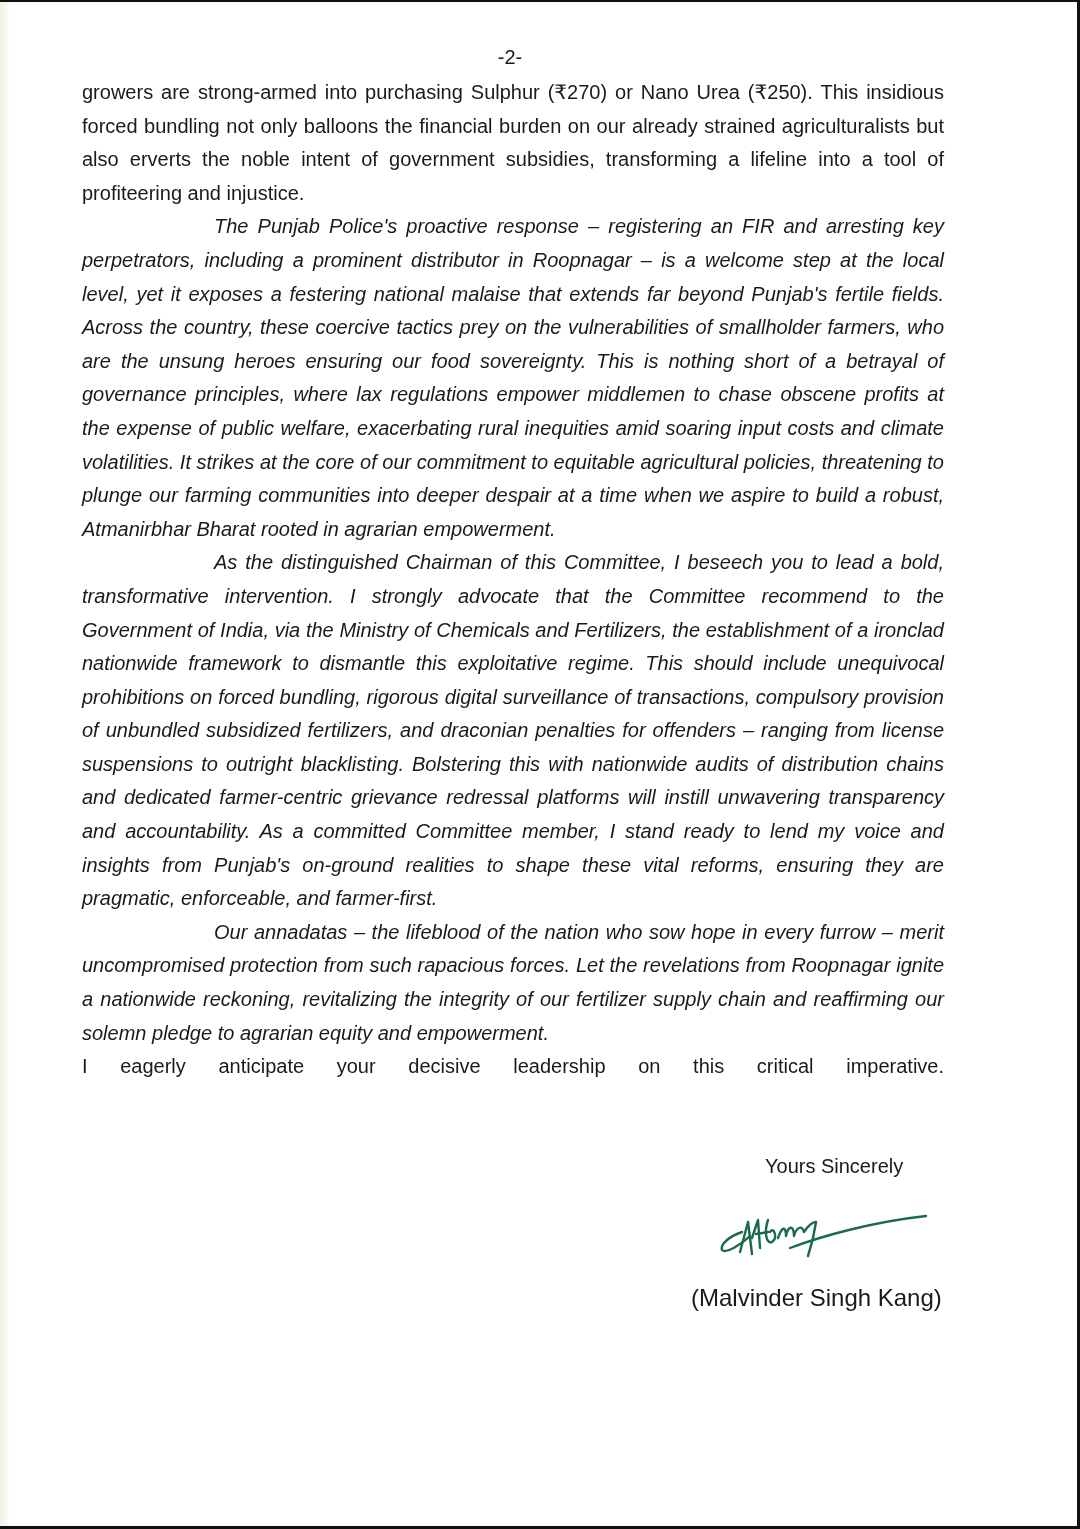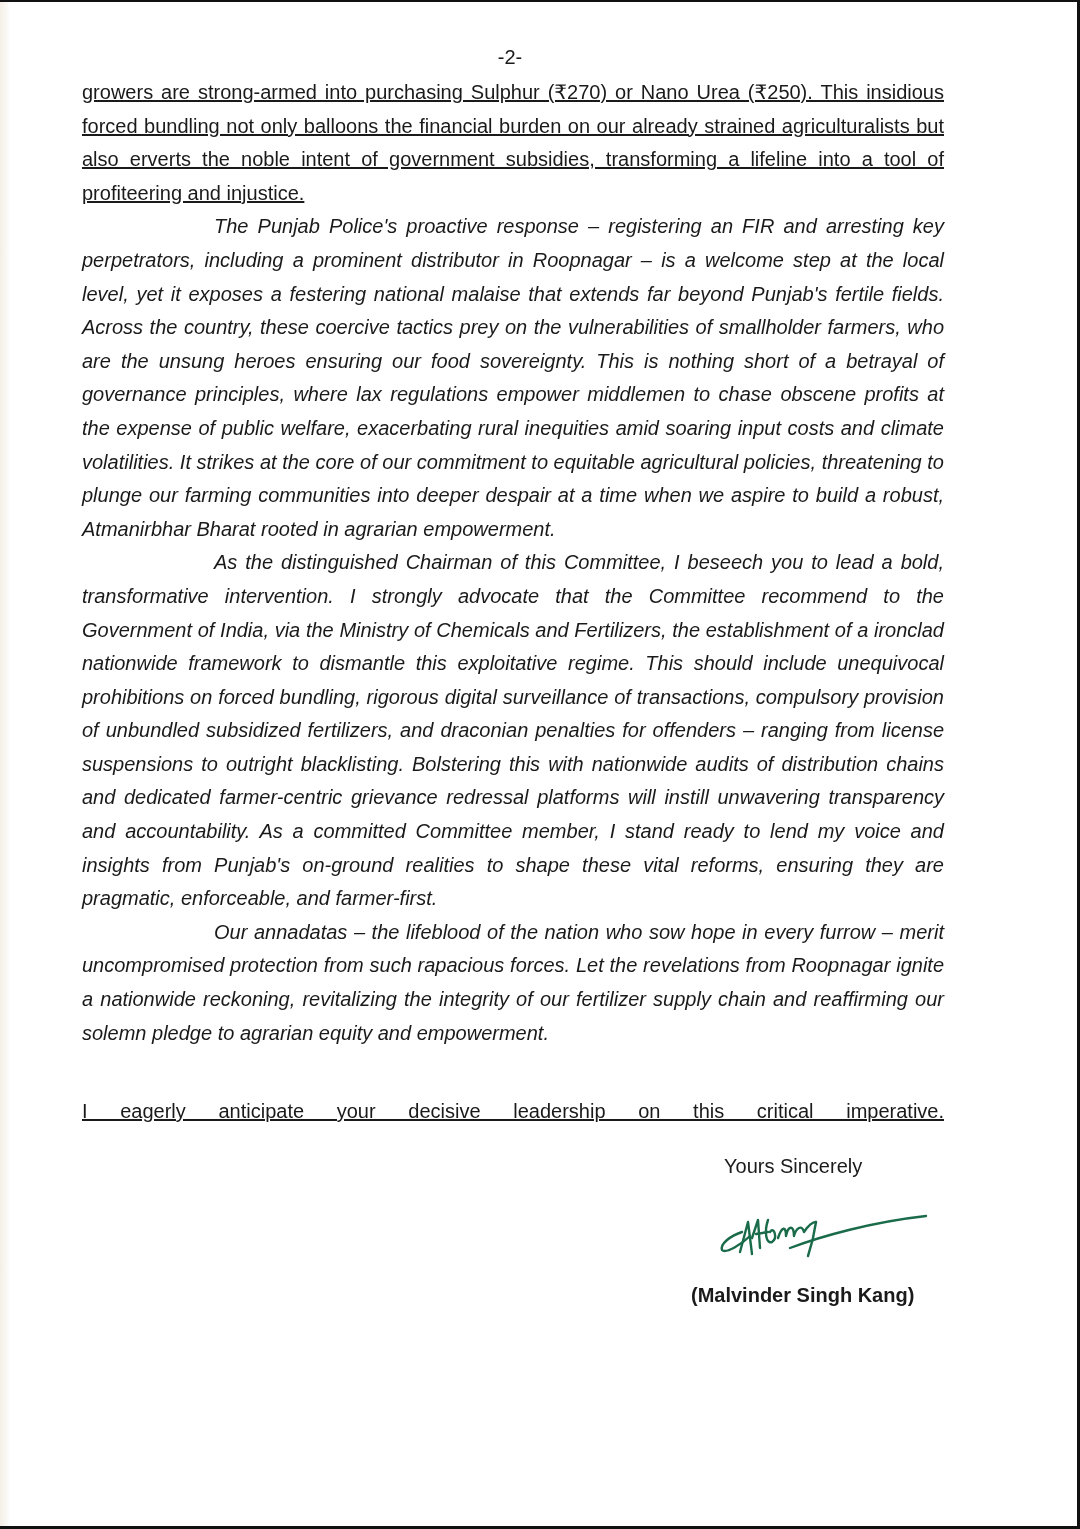--- a/index.html
+++ b/index.html
@@ -9,25 +9,25 @@
   }
   .page-edge-left { position: absolute; left: 0; top: 0; width: 10px; height: 1529px;
     background: linear-gradient(to right, #f4efe6, #fbf9f5 70%, #ffffff); }
   .frame-top { position: absolute; left: 0; top: 0; width: 1080px; height: 2px; background: #111; }
   .frame-right { position: absolute; right: 0; top: 0; width: 3px; height: 1529px; background: #111; }
   .frame-bottom { position: absolute; left: 0; bottom: 0; width: 1080px; height: 3px; background: #111; }
   .page-number { position: absolute; top: 46px; left: 0; width: 1020px; text-align: center; font-size: 20px; }
   .body-text { position: absolute; left: 82px; top: 76px; width: 862px; font-size: 20px; line-height: 33.6px; }
   .para { margin: 0; text-align: justify; }
   .para.indent { text-indent: 132px; font-style: italic; }
-  .para.noindent { text-indent: 0; text-decoration: underline; }
-  .line-justify { text-align: justify; text-align-last: justify; margin-top: 45px; }
-  .closing { position: absolute; left: 724px; top: 1155px; font-size: 20px; }
+  .para.noindent { text-indent: 0; }
+  .line-justify { text-align: justify; text-align-last: justify; }
+  .closing { position: absolute; left: 765px; top: 1155px; font-size: 20px; }
   .signature { position: absolute; left: 712px; top: 1192px; width: 220px; height: 80px; }
-  .signatory { position: absolute; left: 691px; top: 1284px; font-size: 20px; font-weight: bold; }
+  .signatory { position: absolute; left: 691px; top: 1284px; font-size: 24px; font-weight: normal; }
 </style>
 </head>
 <body>
 
 <div class="page-edge-left"></div>
 <div class="frame-top"></div>
 <div class="frame-right"></div>
 <div class="frame-bottom"></div>
 
 <div class="page-number">-2-</div>

